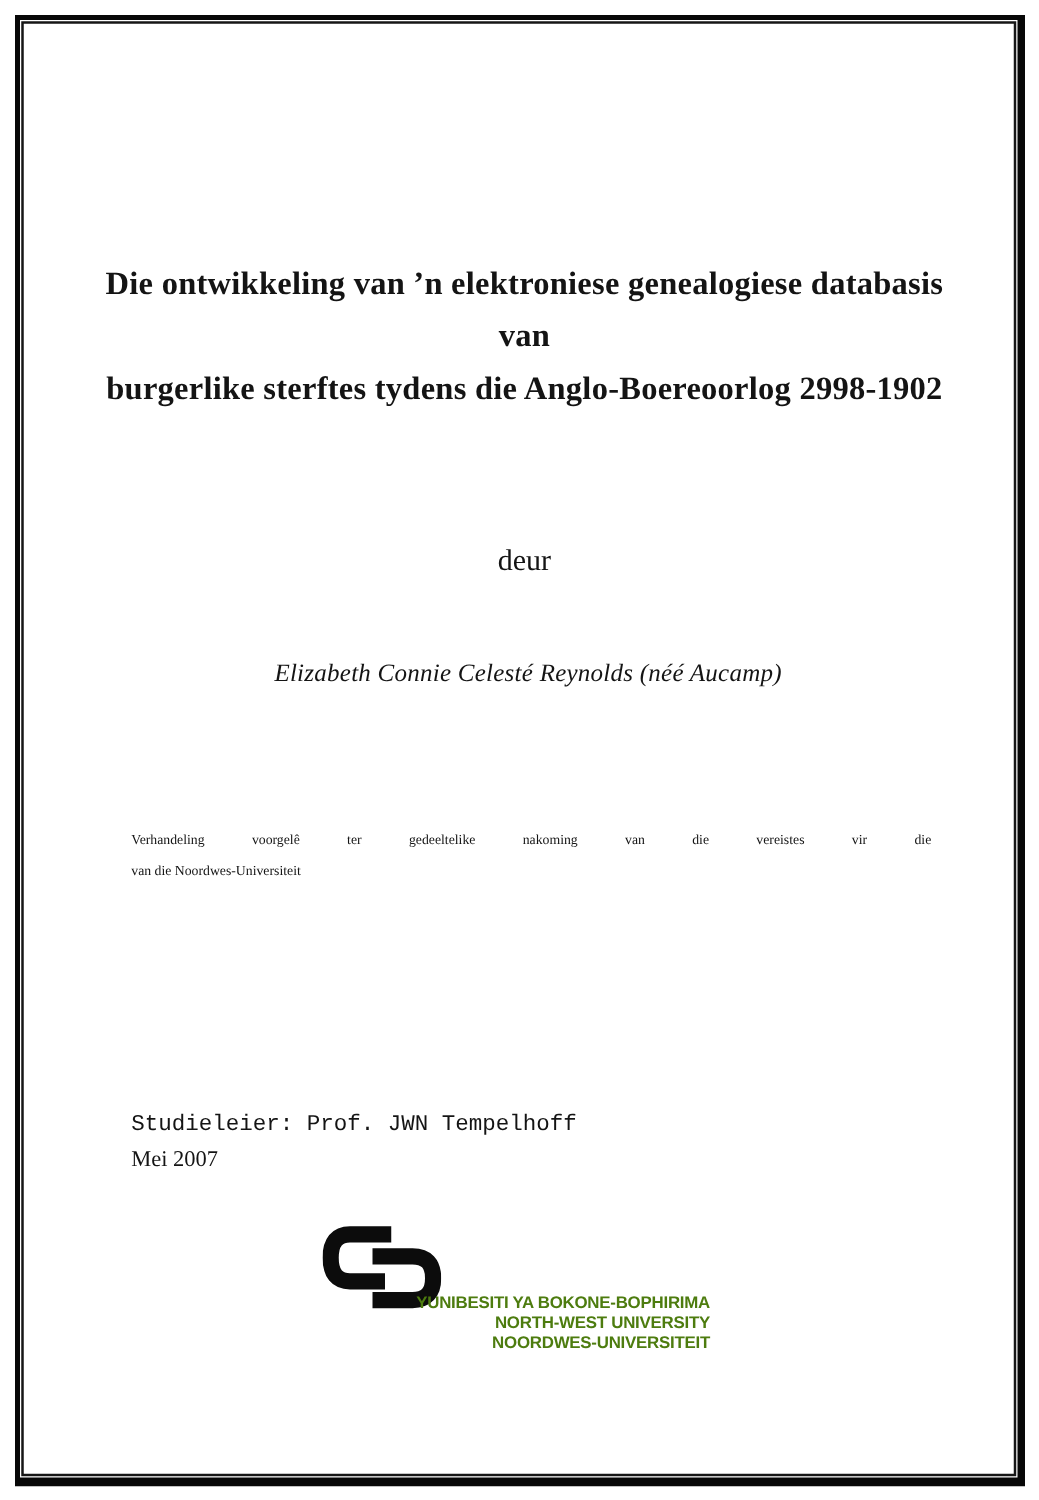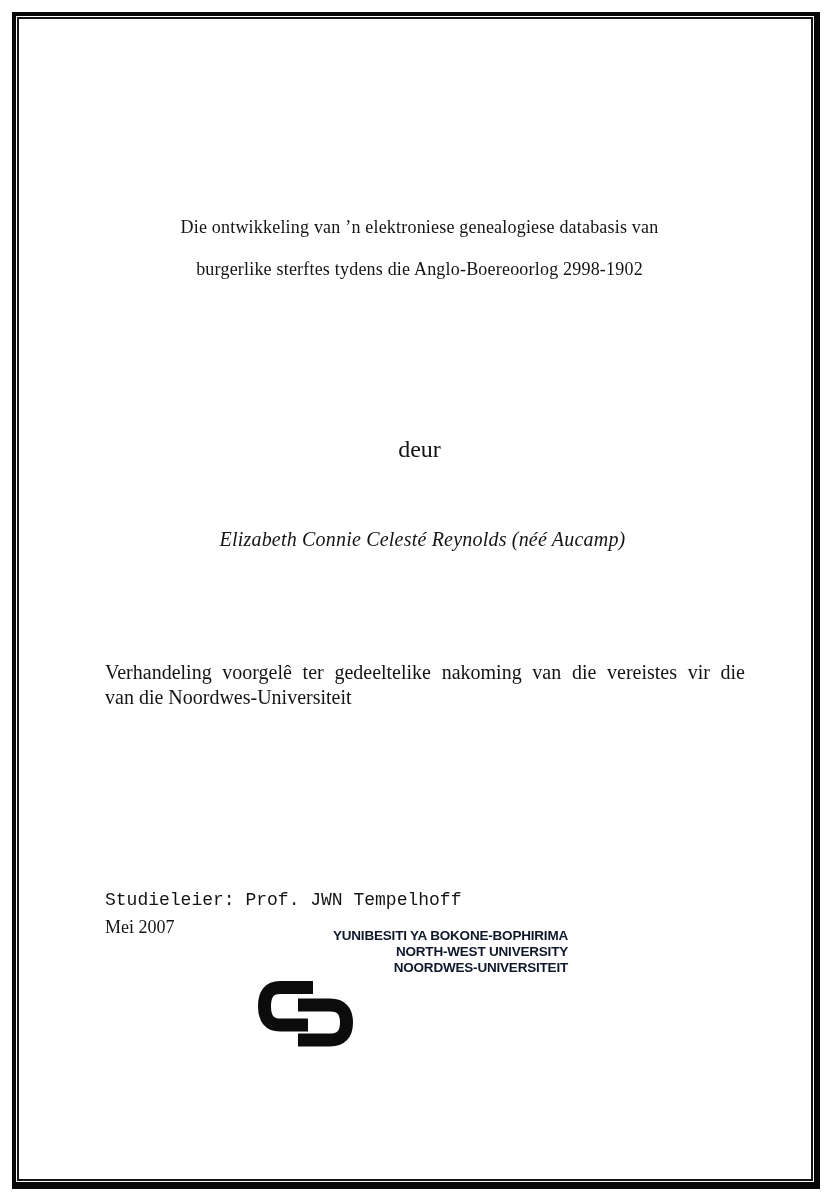--- a/index.html
+++ b/index.html
@@ -22,43 +22,44 @@
   }
   .frame-inner {
     position: absolute;
     inset: 1px;
     border: 2px solid #161616;
   }
   .thesis-title {
     position: absolute;
     left: 62px; right: 54px; top: 206px;
     text-align: center;
-    font-size: 18px;
+    font-size: 26px;
     line-height: 42px;
     letter-spacing: 0.2px;
+    font-weight: bold;
   }
   .byline {
     position: absolute;
     left: 8px; right: 0; top: 436px;
     text-align: center;
     font-size: 24px;
   }
   .author {
     position: absolute;
     left: 14px; right: 0; top: 528px;
     text-align: center;
     font-size: 20px;
     letter-spacing: 0.2px;
     font-style: italic;
   }
   .submission {
     position: absolute;
     left: 105px; top: 660px;
     width: 640px;
-    font-size: 20px;
+    font-size: 11px;
     line-height: 25.4px;
   }
   .submission .line-just {
     text-align: justify;
     text-align-last: justify;
   }
   .submission em { font-style: italic; }
   .supervisor {
     position: absolute;
     left: 105px; top: 890px;
@@ -70,31 +71,31 @@
     left: 105px; top: 917px;
     font-size: 18px;
   }
   .logo-mark {
     position: absolute;
     left: 258px; top: 976px;
     width: 95px; height: 72px;
   }
   .logo-text {
     position: absolute;
-    left: 318px; top: 928px;
+    left: 318px; top: 1034px;
     width: 250px;
     display: flex;
     flex-direction: column;
     align-items: flex-end;
     font-family: "Liberation Sans", "DejaVu Sans", sans-serif;
     font-weight: 700;
     font-size: 13.5px;
     line-height: 15.8px;
     letter-spacing: -0.2px;
-    color: #0f172a;
+    color: #4d7c0f;
     white-space: nowrap;
   }
 </style>
 </head>
 <body>
 
 <div class="page">
 
   <div class="frame-outer">
     <div class="frame-inner"></div>

